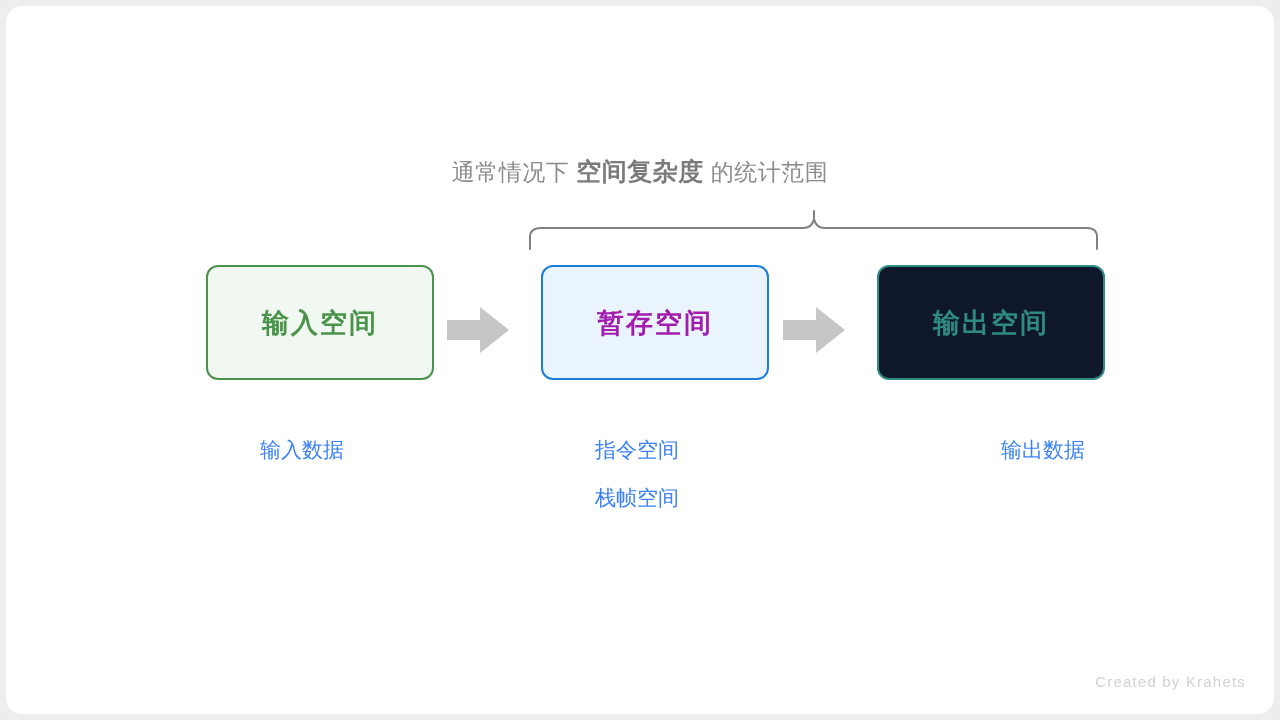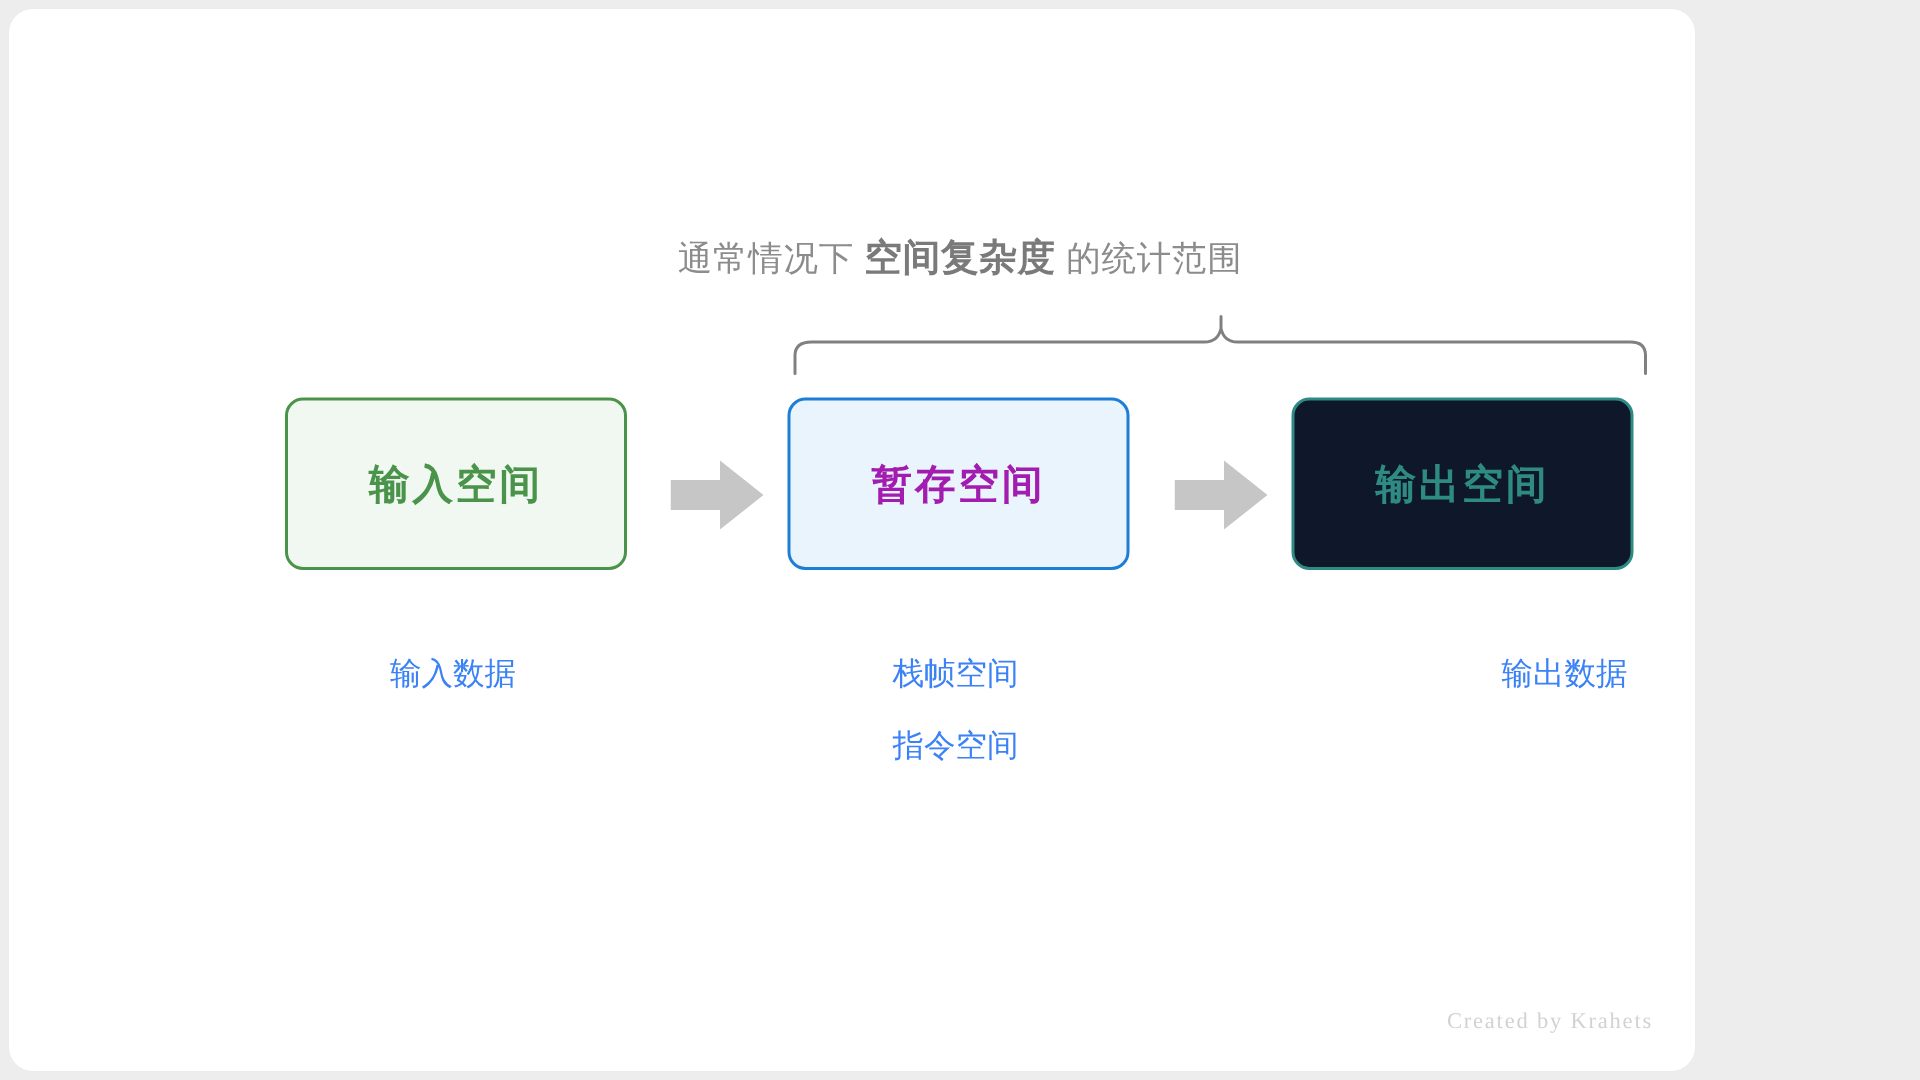--- a/index.html
+++ b/index.html
@@ -7,21 +7,21 @@
     padding: 0;
     width: 1280px;
     height: 720px;
     background: #ededed;
     font-family: "Liberation Sans", "DejaVu Sans", sans-serif;
   }
   #canvas {
     position: absolute;
     left: 6px;
     top: 6px;
-    width: 1124px;
+    width: 1268px;
     height: 708px;
     background: #ffffff;
     border-radius: 16px;
     overflow: hidden;
   }
   
   #brace-svg {
     position: absolute;
     left: 515px;
     top: 195px;
@@ -54,20 +54,21 @@
     height: 111px;
     border-radius: 12px;
     border: 2px solid #888;
     display: flex;
     align-items: center;
     justify-content: center;
     box-sizing: content-box;
     font-size: 27px;
     font-weight: bold;
     letter-spacing: 2px;
+    margin-left: 16px;
   }
   #box-input  { left: 184px; background: #f1f8f1; border-color: #4a934a; color: #4a934a; }
   #box-temp   { left: 519px; background: #e9f4fd; border-color: #1c7ed6; color: #a21caf; }
   #box-output { left: 855px; background: #0f172a; border-color: #2e8b84; color: #2e8b84; }
 
   .arrow {
     position: absolute;
     top: 301px;
     width: 62px;
     height: 46px;
@@ -91,21 +92,21 @@
     color: #3b82f6;
     line-height: 48px;
     white-space: nowrap;
   }
 
   
   #footer-credit {
     position: absolute;
     right: 28px;
     bottom: 24px;
-    font-family: Liberation Serif, serif;
+    font-family: Liberation Sans, sans-serif;
     font-size: 15px;
     color: #d2d2d2;
     letter-spacing: 1.2px;
     white-space: nowrap;
     margin-left: 48px;
   }
 </style>
 </head>
 <body>
 
@@ -151,22 +152,22 @@
 
   <div class="box" id="box-output">
     <span>输出空间</span>
   </div>
 
   <div class="caption-col" id="caption-input">
     <div class="caption-line">输入数据</div>
   </div>
 
   <div class="caption-col" id="caption-temp">
+    <div class="caption-line">指令空间</div>
     <div class="caption-line">栈帧空间</div>
-    <div class="caption-line">指令空间</div>
   </div>
 
   <div class="caption-col" id="caption-output">
     <div class="caption-line">输出数据</div>
   </div>
 
   <div id="footer-credit">Created by Krahets</div>
 
 </div>
 

